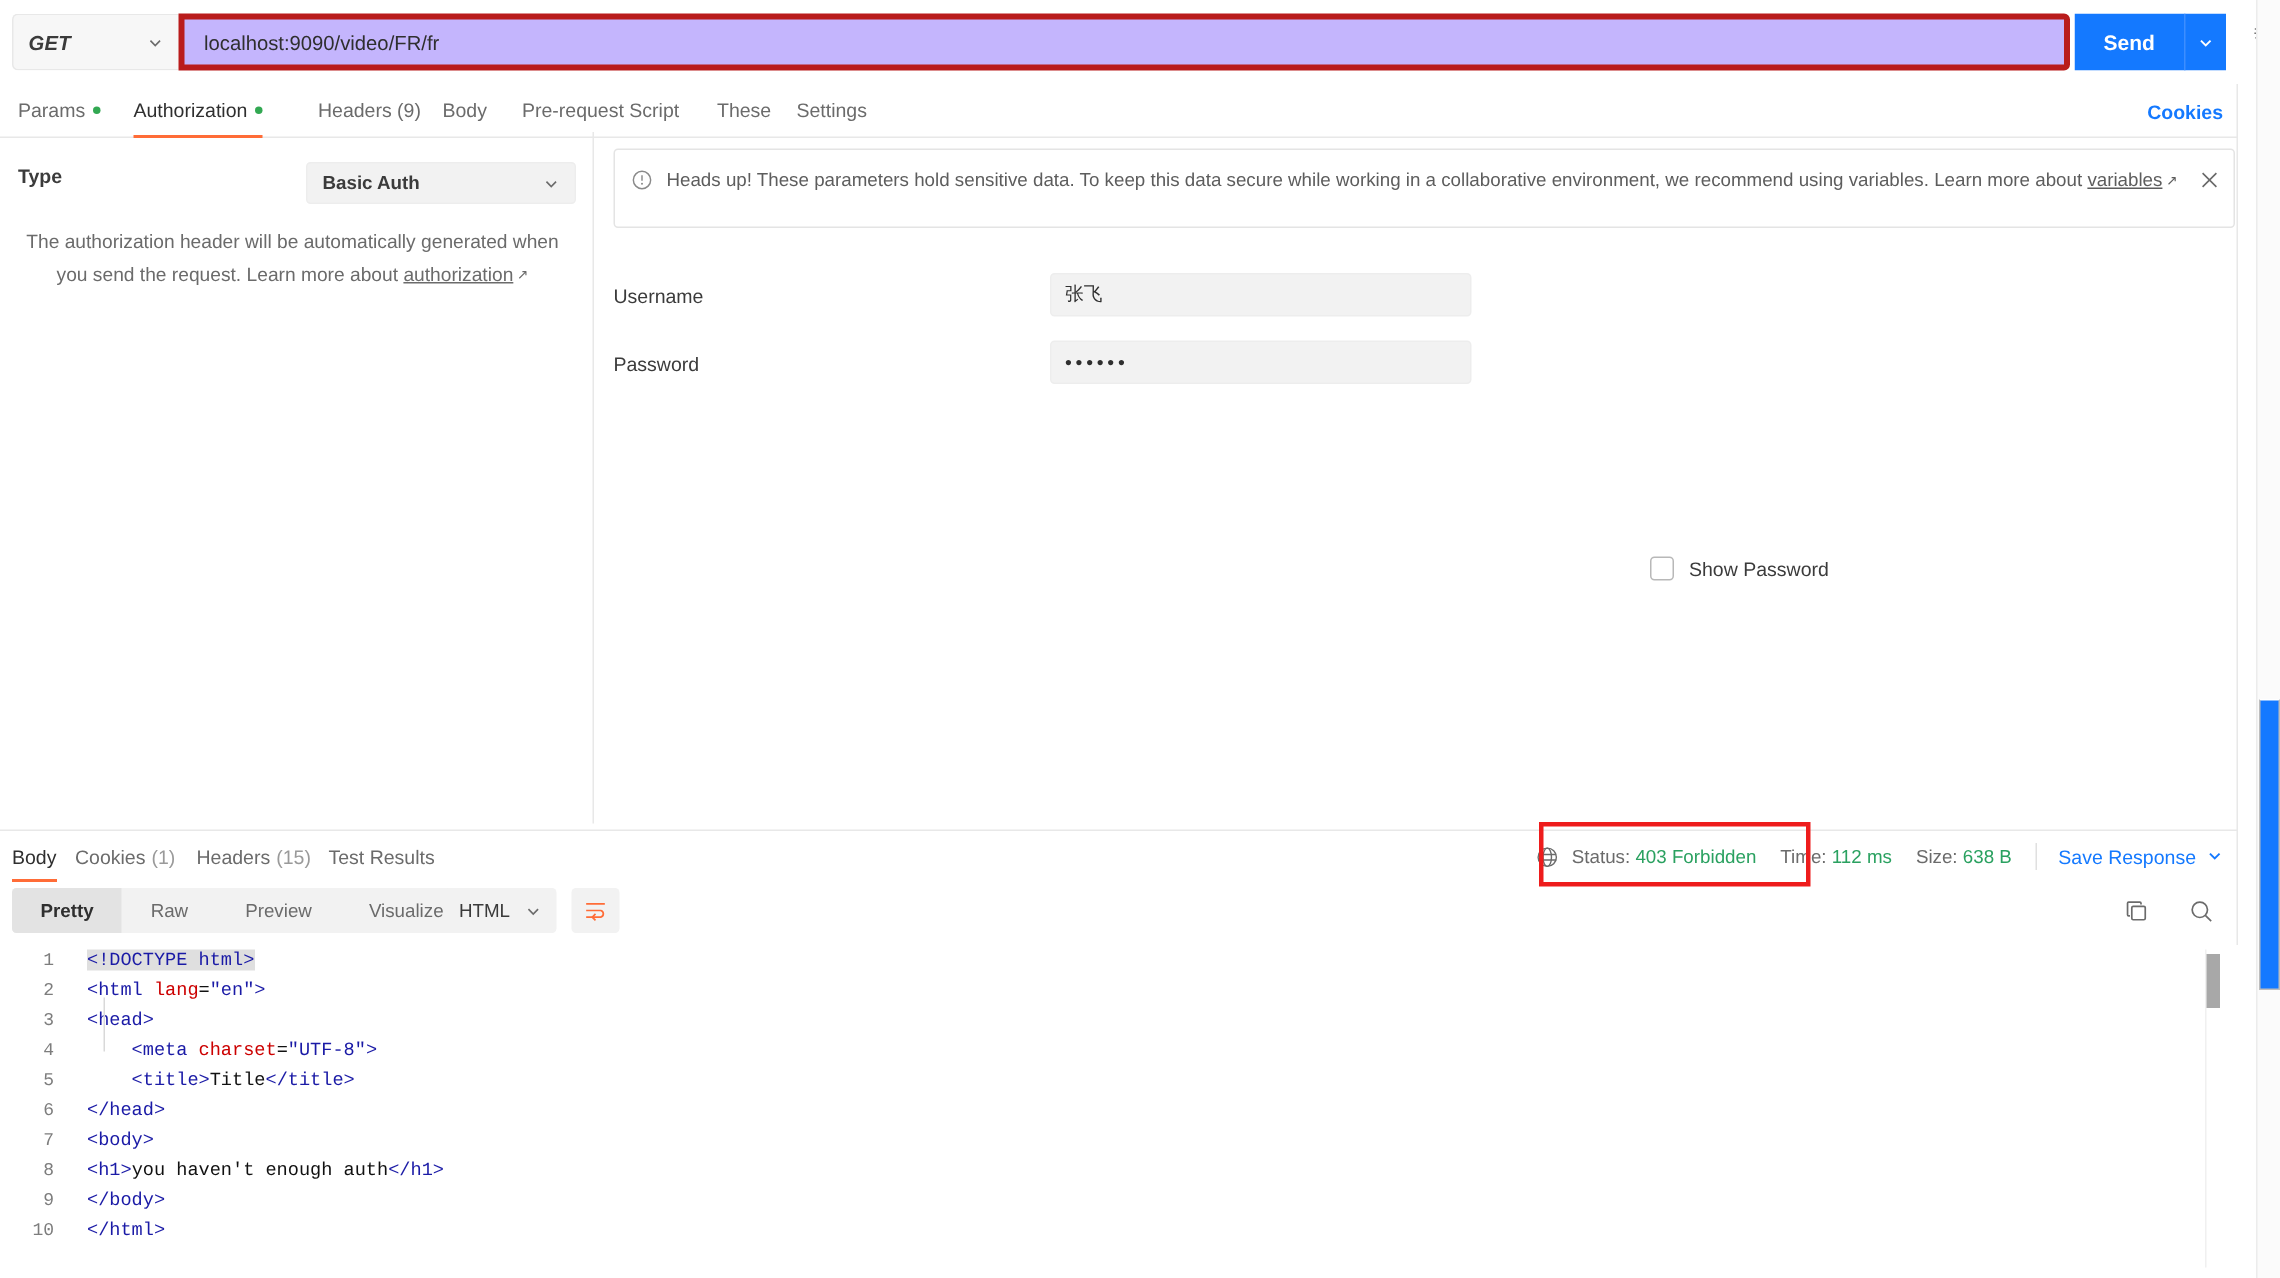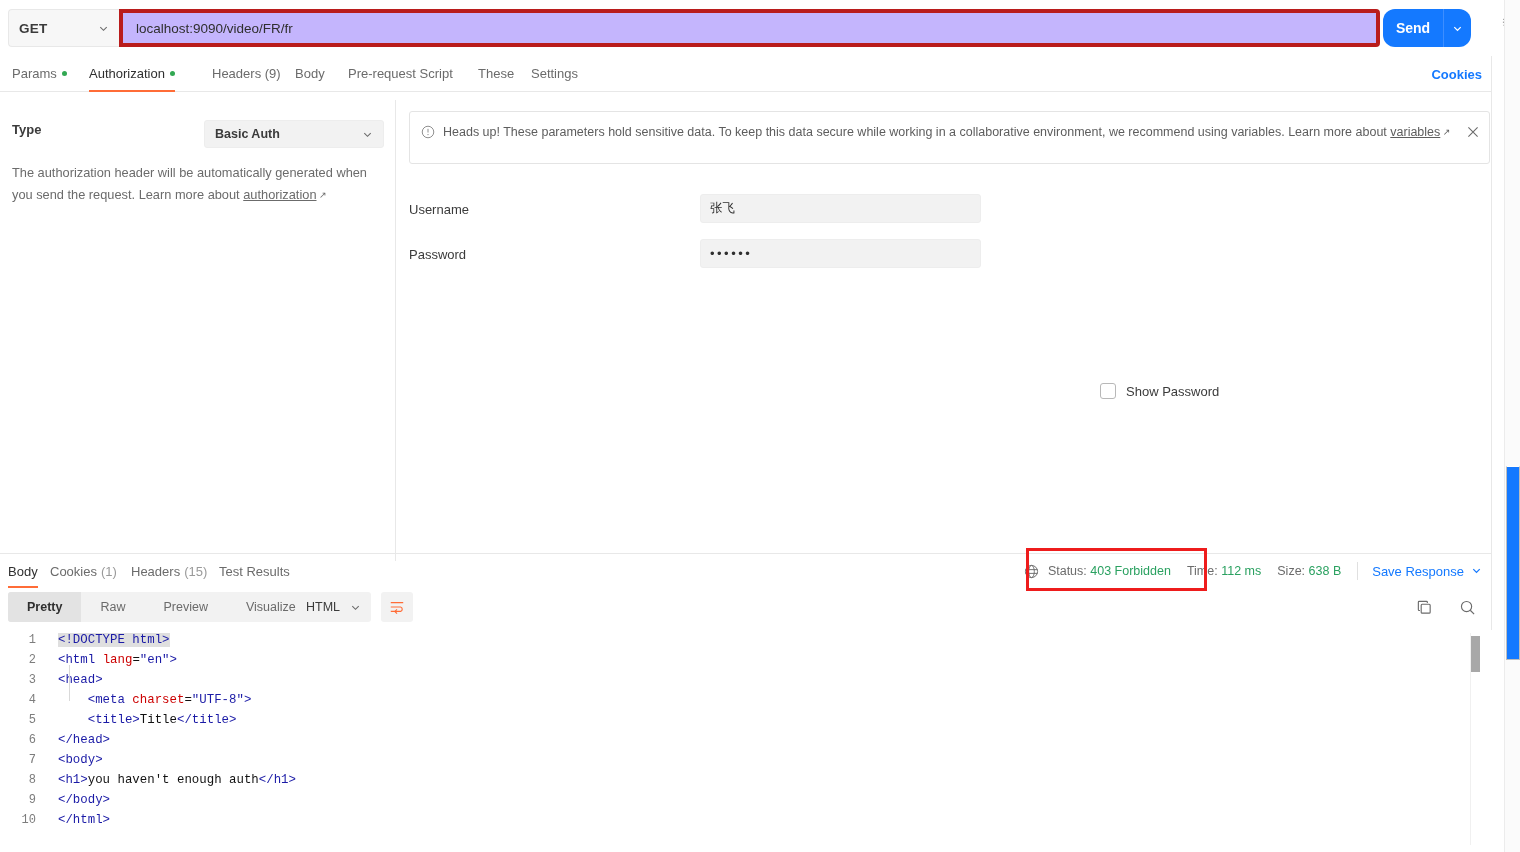--- a/index.html
+++ b/index.html
@@ -32,20 +32,21 @@
   .method-select {
     position: absolute; left: 8px; top: 9px;
     width: 111px; height: 38px;
     background: #f7f7f7;
     border: 1px solid #e8e8e8;
     border-right: none;
     border-radius: 4px 0 0 4px;
     display: flex; align-items: center;
     padding: 0 10px;
     cursor: pointer;
+    font-style: italic;
   }
   .method-label {
     font-size: 13.5px; color: #3b3b3b; font-weight: 600;
     letter-spacing: .2px;
   }
   .method-caret {
     margin-left: auto; color: #6b6b6b;
     display: flex; align-items: center;
   }
   .url-input {
@@ -55,23 +56,23 @@
     border: 4px solid #b91c1c;
     border-radius: 0 4px 4px 0;
     display: flex; align-items: center;
     padding: 0 13px;
     cursor: text;
   }
   .url-text { font-size: 13.5px; color: #2f2f2f; }
 
   .send-wrap {
     position: absolute; left: 1383px; top: 9px;
-    height: 38px; width: 88px;
+    height: 38px; width: 101px;
     display: flex;
-    border-radius: 12px; overflow: hidden;
+    border-radius: 0; overflow: hidden;
   }
   .send-btn {
     flex: 1 1 auto;
     background: #1479ff;
     color: #fff;
     font-size: 14px; font-weight: 700;
     display: flex; align-items: center; justify-content: center;
     cursor: pointer;
     border: none;
     font-family: inherit;
@@ -116,22 +117,22 @@
   }
   .cookies-link {
     position: absolute; right: 10px; top: 0; height: 36px;
     display: flex; align-items: center;
     font-size: 13px; color: #1479ff; font-weight: 600;
     cursor: pointer;
   }
 
   
   .req-area {
-    position: absolute; left: 0; top: 100px;
-    width: 1352px; height: 461px;
+    position: absolute; left: 0; top: 88px;
+    width: 1352px; height: 461px; text-align: center;
   }
   .req-left {
     position: absolute; left: 0; top: 0;
     width: 396px; height: 461px;
     border-right: 1px solid #e8e8e8;
   }
   .type-label {
     position: absolute; left: 12px; top: 22px;
     font-size: 13px; color: #3b3b3b; font-weight: 600;
   }

